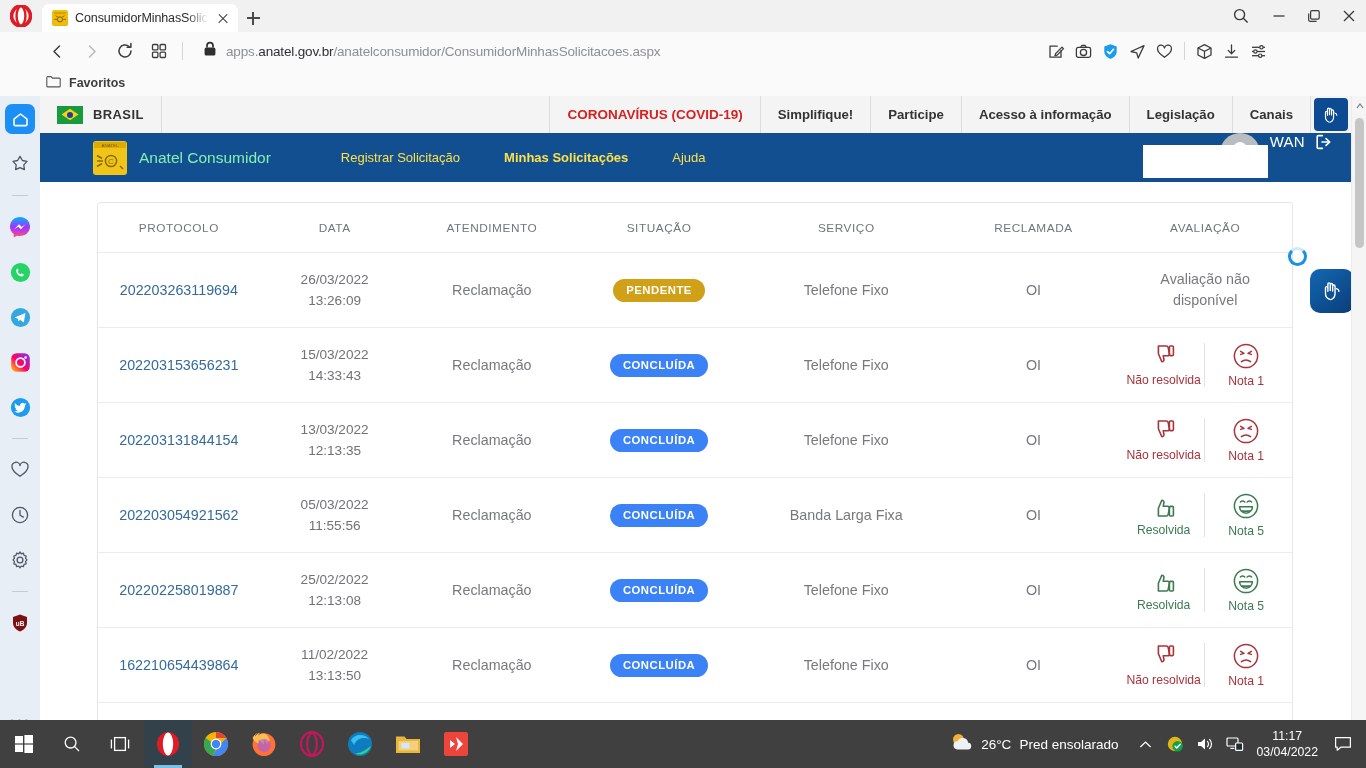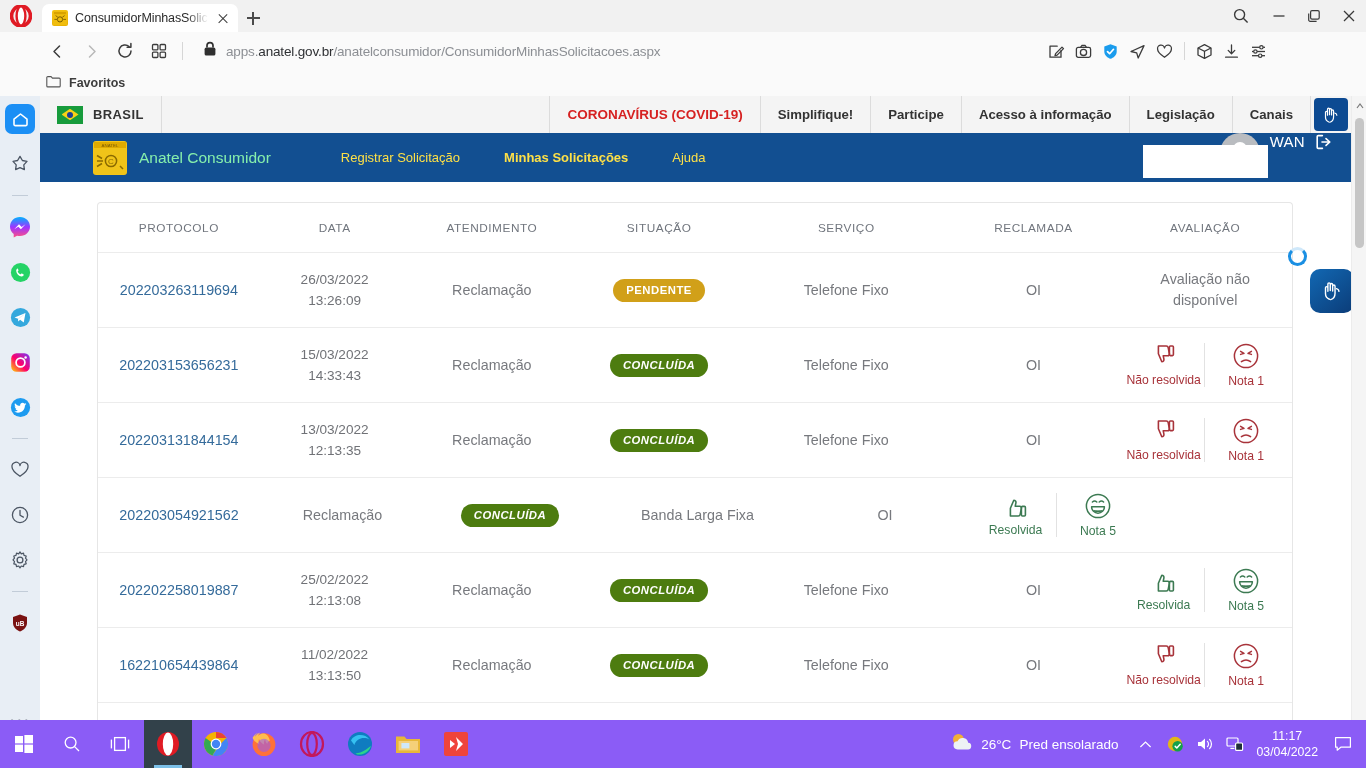--- a/index.html
+++ b/index.html
@@ -201,21 +201,21 @@
   .proto-link {
     color: #356b9b; font-size: 14.3px; border-bottom: 1px solid transparent;
   }
   .cell-date { color:#707277; font-size: 13.6px; line-height: 21px; }
   .cell-gray { color:#77797e; font-size: 14.3px; }
   .badge {
     display:inline-block; border-radius: 13px; padding: 5px 13px 6px;
     color:#fff; font-size: 11.3px; letter-spacing: .5px; font-weight: 700;
   }
   .badge.pendente  { background:#d1a019; }
-  .badge.concluida { background:#4d7c0f;font-style:italic; }
+  .badge.concluida { background:#3b82f6; }
 
   .aval-na { color:#77797e; font-size: 14.3px; line-height: 21px; }
   .aval-wrap { display:flex; align-items:center; justify-content:center; }
   .aval-col {
     width: 82px; display:flex; flex-direction:column; align-items:center; 
   }
   .aval-col.left { border-right: 1px solid #e2e2e2; }
   .aval-lbl { font-size: 12.2px; }
   .neg { color:#a8333a; }
   .pos { color:#3c7a52; }
@@ -238,21 +238,21 @@
   }
   .vlibras-float {
     position:absolute; left:1270px; top:173px; width:44px; height:44px; border-radius:10px;
     background: linear-gradient(140deg,#1268b3,#0b3c78);
     display:flex; align-items:center; justify-content:center;
   }
 
   
   .taskbar {
     position:absolute; left:0; bottom:0; width:1366px; height:48px;
-    background:#8b5cf6; display:flex; align-items:center;
+    background:#404040; display:flex; align-items:center;
   }
   .tb-btn { width:48px;height:48px;display:flex;align-items:center;justify-content:center;position:relative;}
   .tb-app { width:48px;height:48px;display:flex;align-items:center;justify-content:center;position:relative;}
   .tb-app.active { background:#32414a; }
   .tb-app.active::after, .tb-app.run::after {
     content:''; position:absolute; bottom:0; left:10px; width:28px; height:3px; background:#7cc0e8;
   }
   .tray { position:absolute; right:0; height:48px; display:flex; align-items:center; gap:0; padding-right: 8px;}
   .tray-ico { width:30px;height:48px;display:flex;align-items:center;justify-content:center;}
   .weather { display:flex; align-items:center; gap:8px; padding-right: 12px; }
@@ -640,20 +640,23 @@
                       <path d="M8.6 9.4 L12 11.4 M19.4 9.4 L16 11.4 M8.6 12.4 L12 11.4 M19.4 12.4 L16 11.4" stroke="#a8333a" stroke-width="1.5" fill="none" stroke-linecap="round"></path>
                       <path d="M9.4 19.6 q4.6-3.4 9.2 0" fill="none" stroke="#a8333a" stroke-width="1.5" stroke-linecap="round"></path>
                     </svg></span>
                   <span class="aval-lbl neg">Nota 1</span>
                 </div>
               </div>
             </div>
           </div>
           <div class="trow">
             <div class="c-proto"><span class="proto-link">202203054921562</span></div>
+            <div class="c-data">
+              <div class="cell-date">05/03/2022<br>11:55:56</div>
+            </div>
             <div class="c-atend"><span class="cell-gray">Reclamação</span></div>
             <div class="c-sit"><span class="badge concluida">CONCLUÍDA</span></div>
             <div class="c-serv"><span class="cell-gray">Banda Larga Fixa</span></div>
             <div class="c-recl"><span class="cell-gray">OI</span></div>
             <div class="c-aval">
               <div class="aval-wrap">
                 <div class="aval-col left">
                   <span><svg width="26" height="26" viewBox="0 0 26 26">
                       <path d="M7.4 23 h7.8 a2 2 0 0 0 2-1.6 l1.2-6.2 a1.6 1.6 0 0 0-1.6-1.9 h-4.6 l.7-3.4 a2.2 2.2 0 0 0-2.1-2.7 l-3.4 8 z" fill="none" stroke="#3c7a52" stroke-width="1.6" stroke-linejoin="round"></path>
                       <rect x="18.4" y="13.4" width="4" height="9.6" rx="1" fill="none" stroke="#3c7a52" stroke-width="1.6"></rect>

